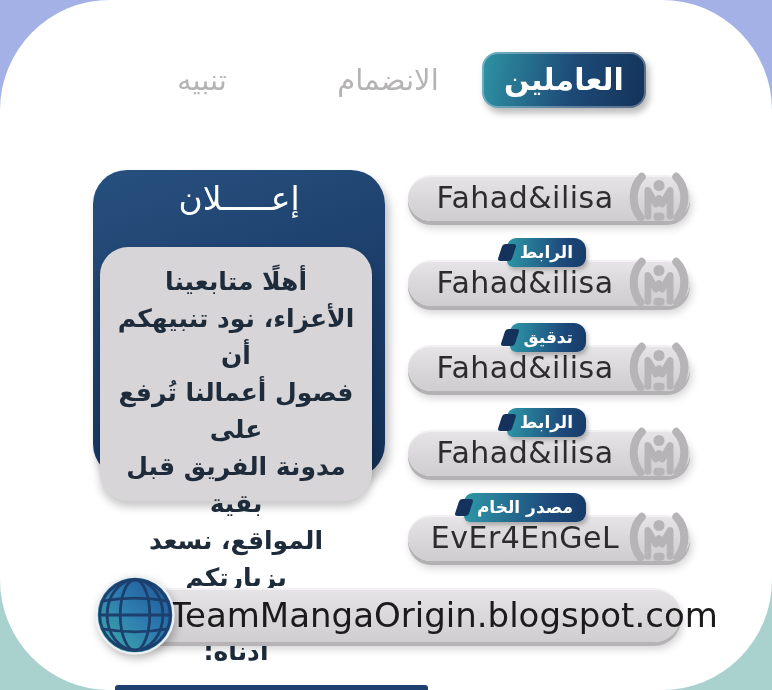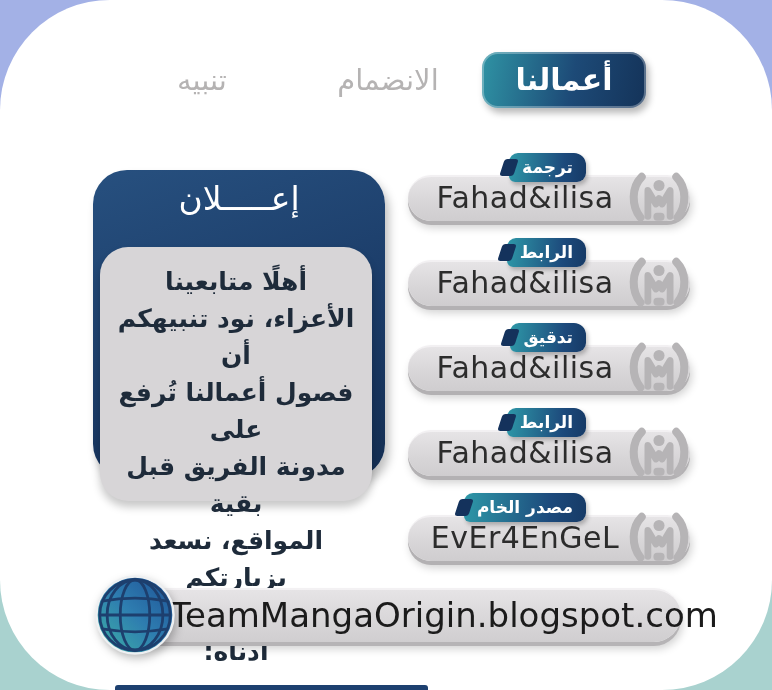--- a/index.html
+++ b/index.html
@@ -91,37 +91,36 @@
     position:absolute;left:115px;bottom:0;width:313px;height:5px;
     background:#1d4070;border-radius:3px 3px 0 0;
   }
 </style>
 </head>
 <body>
 
 <div class="stage">
   <div class="sheet">
 
-    <div class="tab tab-active">أعمالنا</div>
+    <div class="tab tab-active">العاملين</div>
     <div class="tab tab-plain tab-join">الانضمام</div>
     <div class="tab tab-plain tab-notice">تنبيه</div>
 
     <div class="announce">
       <div class="announce-title">إعـــــلان</div>
       <div class="announce-body">أهلًا متابعينا
 الأعزاء، نود تنبيهكم أن
 فصول أعمالنا تُرفع على
 مدونة الفريق قبل بقية
 المواقع، نسعد بزيارتكم
 لمدونتنا من الرابط أدناه:</div>
     </div>
 
     <div class="credits">
       <div class="credit-row">
-        <div class="credit-badge">ترجمة</div>
         <div class="credit-pill"></div>
         <div class="credit-name">Fahad&amp;ilisa</div>
         <svg class="credit-logo" viewBox="0 0 100 94">
           <g fill="none" stroke="#b6b4b6" stroke-linecap="round" stroke-linejoin="round">
             <path d="M22 16 C5 33 5 63 20 82" stroke-width="13"></path>
             <path d="M78 16 C95 33 95 63 80 82" stroke-width="13"></path>
             <path d="M32 80 L32 38 L45 60 L50 51 L55 60 L68 38 L68 80" stroke-width="11"></path>
           </g>
           <circle cx="50" cy="30" r="9" fill="#b6b4b6"></circle>
           <rect x="41" y="74" width="18" height="13" rx="6" fill="#b6b4b6"></rect>

